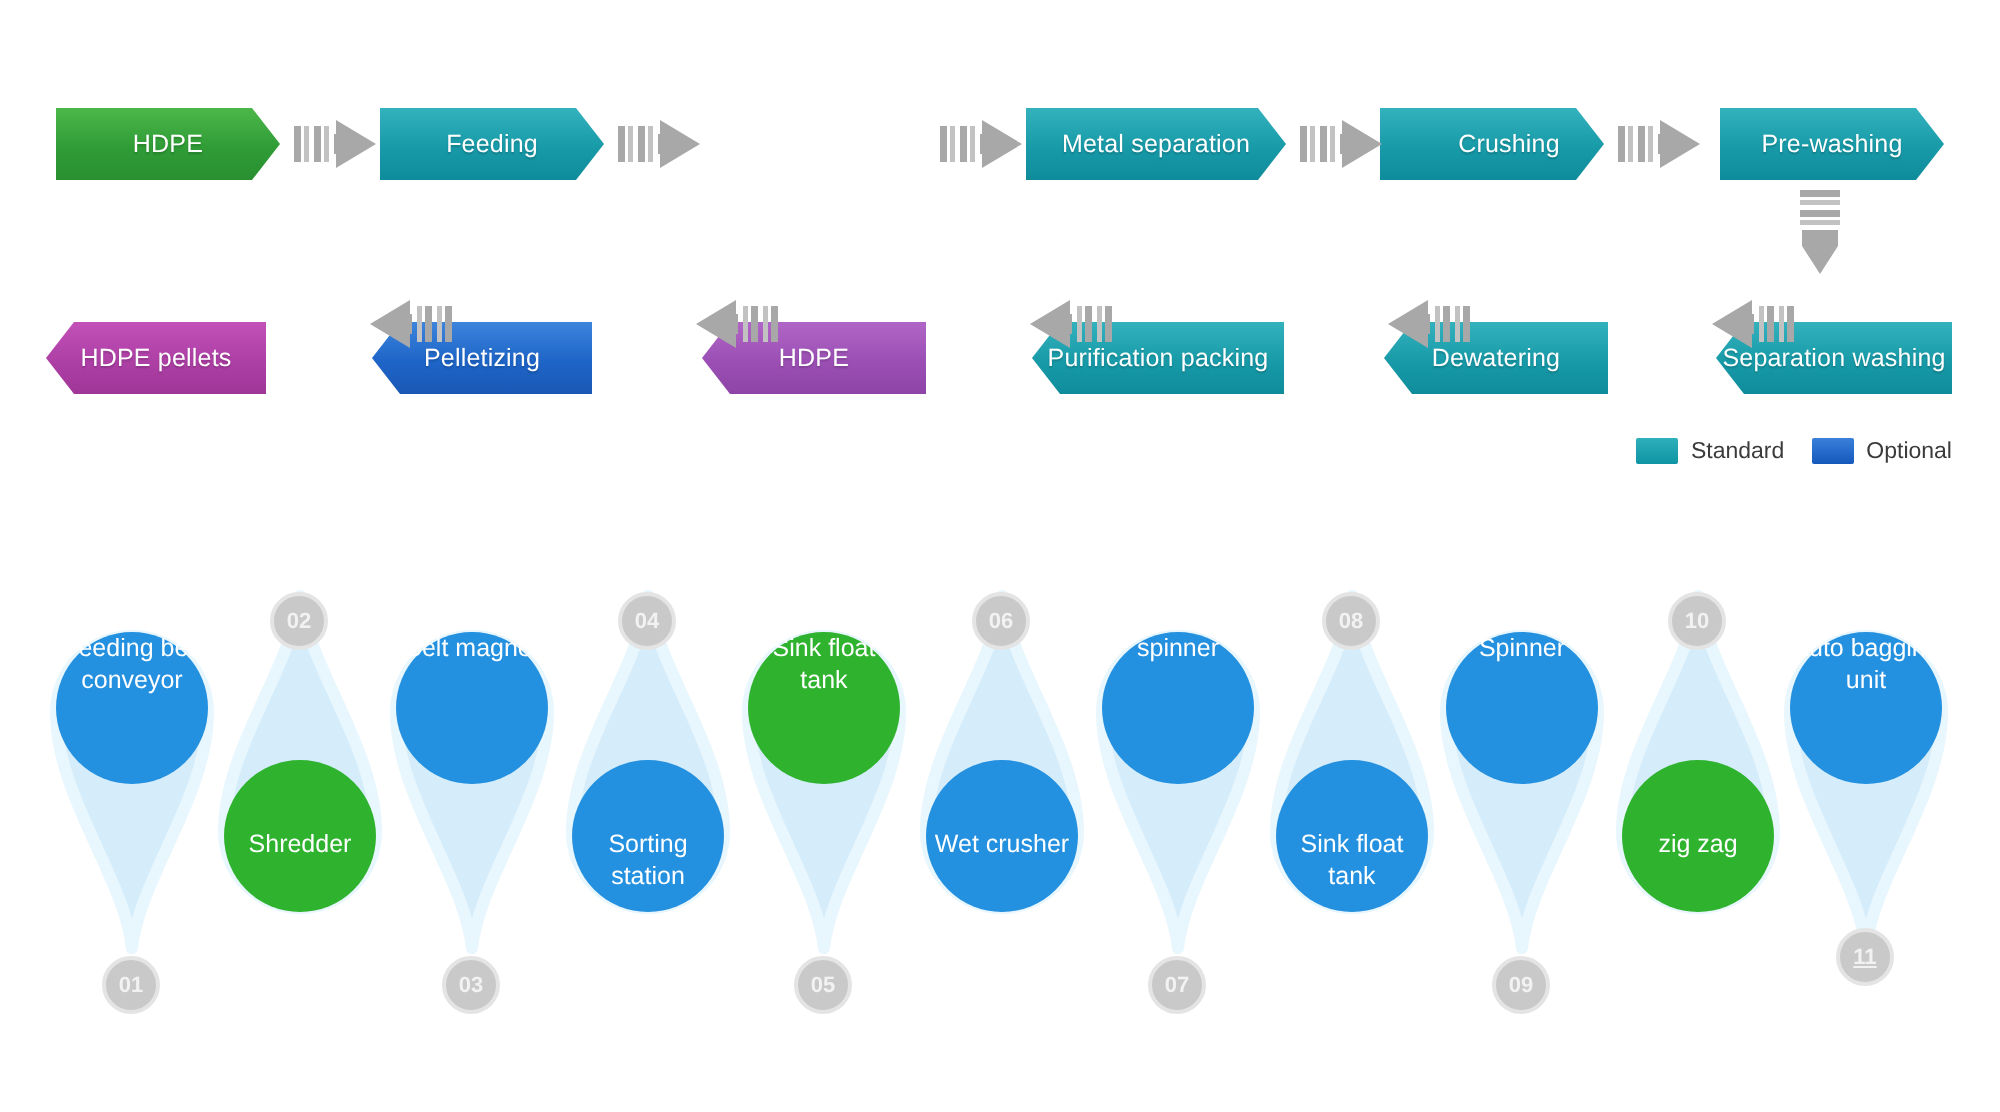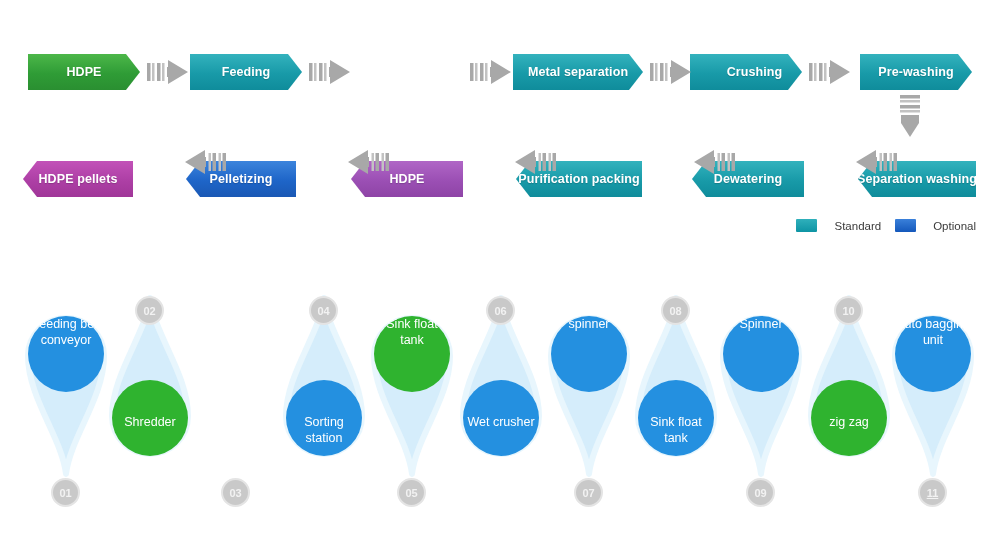--- a/index.html
+++ b/index.html
@@ -12,21 +12,21 @@
   #stage { position: relative; width: 1000px; height: 556px; }
 
   
   .flow-row { position: absolute; left: 0; width: 1000px; height: 42px; }
   #flow-row-1 { top: 54px; }
   #flow-row-2 { top: 144px; }
 
   .chevron {
     position: absolute; top: 0; height: 36px;
     display: flex; align-items: center; justify-content: center;
-    color: #ffffff; font-size: 12.5px; font-weight: bold;
+    color: #ffffff; font-size: 12.5px; font-weight: normal;
     letter-spacing: .1px; white-space: nowrap;
     text-shadow: 0 1px 1px rgba(0,0,0,.18);
     padding: 0 6px;
   }
   .chevron.right {
     clip-path: polygon(0 0, calc(100% - 14px) 0, 100% 50%, calc(100% - 14px) 100%, 0 100%);
   }
   .chevron.left {
     clip-path: polygon(14px 0, 100% 0, 100% 100%, 14px 100%, 0 50%);
     margin-top: 17px;
@@ -43,21 +43,21 @@
 
   
   #vertical-connector { position: absolute; left: 889px; top: 95px; width: 42px; height: 44px; }
 
   
   #legend {
     position: absolute; right: 24px; top: 219px;
     display: flex; align-items: center; gap: 14px;
     font-size: 11.5px; color: #3b3b3b;
   }
-  .legend-item { display: flex; align-items: center; gap: 17px; }
+  .legend-item { display: flex; align-items: center; gap: 6px; }
   .legend-swatch { width: 21px; height: 13px; border-radius: 1px; display: block; }
   .sw-standard { background: linear-gradient(180deg,#2fb0bb 0%,#0e94a4 100%); }
   .sw-optional { background: linear-gradient(180deg,#3a80da 0%,#1458bb 100%); }
 
   
   #pins { position: absolute; left: 0; top: 288px; width: 1000px; height: 230px; }
   .pin { position: absolute; width: 96px; height: 200px; }
   .pin svg { position: absolute; left: 0; top: 0; }
   .pin-label {
     position: absolute; left: 0; width: 96px;
@@ -220,20 +220,29 @@
       <div class="pin up" style="left: 102px; top: 0px;">
         <svg width="96" height="200" viewBox="0 0 96 200">
           <path d="M48 10 C52 46 86 86 86 128 A38 38 0 1 1 10 128 C10 86 44 46 48 10 Z" fill="#d5edfb" stroke="#e8f6fd" stroke-width="6" stroke-linejoin="round"></path>
           <circle cx="48" cy="130" r="38" fill="#2fb32f"></circle>
         </svg>
         <div class="pin-label">
           <div>Shredder</div>
         </div>
       </div>
       <div class="badge" style="left: 135px; top: 8px;">02</div>
+      <div class="pin down" style="left: 188px; top: 0px;">
+        <svg width="96" height="200" viewBox="0 0 96 200">
+          <path d="M48 186 C44 150 10 110 10 68 A38 38 0 1 1 86 68 C86 110 52 150 48 186 Z" fill="#d5edfb" stroke="#e8f6fd" stroke-width="6" stroke-linejoin="round"></path>
+          <circle cx="48" cy="66" r="38" fill="#2490e0"></circle>
+        </svg>
+        <div class="pin-label">
+          <div>Belt magnet</div>
+        </div>
+      </div>
       <div class="badge" style="left: 221px; top: 190px;">03</div>
       <div class="pin up" style="left: 276px; top: 0px;">
         <svg width="96" height="200" viewBox="0 0 96 200">
           <path d="M48 10 C52 46 86 86 86 128 A38 38 0 1 1 10 128 C10 86 44 46 48 10 Z" fill="#d5edfb" stroke="#e8f6fd" stroke-width="6" stroke-linejoin="round"></path>
           <circle cx="48" cy="130" r="38" fill="#2490e0"></circle>
         </svg>
         <div class="pin-label">
           <div>Sorting</div>
           <div>station</div>
         </div>
@@ -304,16 +313,16 @@
       <div class="pin down" style="left: 885px; top: 0px;">
         <svg width="96" height="200" viewBox="0 0 96 200">
           <path d="M48 186 C44 150 10 110 10 68 A38 38 0 1 1 86 68 C86 110 52 150 48 186 Z" fill="#d5edfb" stroke="#e8f6fd" stroke-width="6" stroke-linejoin="round"></path>
           <circle cx="48" cy="66" r="38" fill="#2490e0"></circle>
         </svg>
         <div class="pin-label">
           <div>Auto bagging</div>
           <div>unit</div>
         </div>
       </div>
-      <div class="badge" style="left: 918px; top: 190px; text-decoration: underline;">11</div>
+      <div class="badge" style="left: 918px; top: 176px; text-decoration: underline;">11</div>
     </div>
 
 </div>
 
 </body></html>

